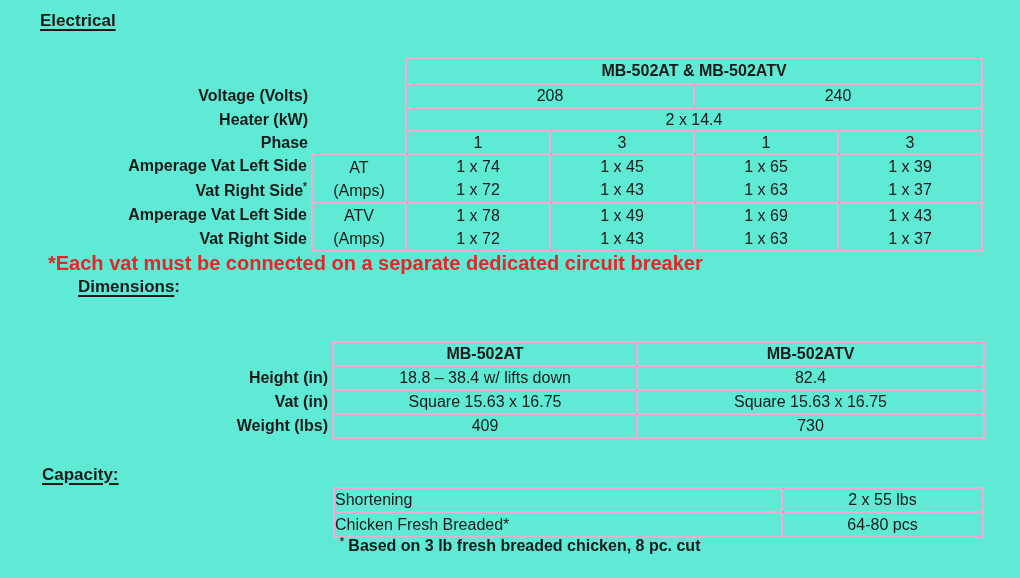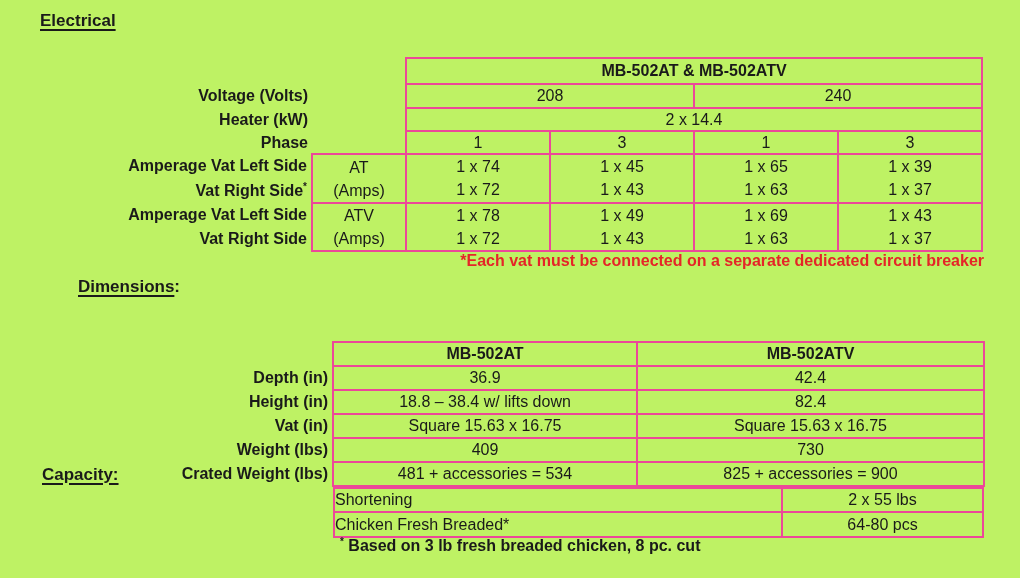--- a/index.html
+++ b/index.html
@@ -6,21 +6,21 @@
   body {
     margin: 0;
     background: #ffffff;
     font-family: "Liberation Sans", sans-serif;
     color: #1a1a1a;
   }
   .page {
     position: relative;
     width: 1020px;
     height: 578px;
-    background: #bef264;
+    background: #5eead4;
     overflow: hidden;
   }
   .heading {
     position: absolute;
     font-weight: bold;
     font-size: 17px;
     white-space: nowrap;
   }
   .heading .u {
     text-decoration: underline;
@@ -33,44 +33,43 @@
     table-layout: fixed;
     font-size: 16px;
   }
   td {
     padding: 0;
     text-align: center;
     vertical-align: middle;
     white-space: nowrap;
     overflow: hidden;
   }
-  .b   { border: 2px solid #ec4899; }
+  .b   { border: 2px solid #f9a8d4; }
   .nob { border: none; }
   .nbb { border-bottom: none; }
   .nbt { border-top: none; }
   .bold { font-weight: bold; }
   .lblR { text-align: right; padding-right: 4px; font-weight: bold; }
   .lblL { text-align: left; padding-left: 0; }
   tr.h26 { height: 26px; }
   tr.h25 { height: 25px; }
   tr.h24 { height: 24px; }
   tr.h23 { height: 23px; }
   sup.star {
     font-size: 10px;
     vertical-align: super;
     line-height: 0;
   }
   .red-note {
     position: absolute;
-    left: 60px;
+    left: 48px;
     width: 924px;
     top: 252px;
-    text-align: right;
     font-weight: bold;
-    font-size: 16px;
+    font-size: 20px;
   }
   .cap-note {
     position: absolute;
     left: 340px;
     top: 537px;
     font-weight: bold;
     font-size: 16px;
     white-space: nowrap;
   }
   .subcell div { line-height: 23px; }
@@ -171,43 +170,33 @@
         <col style="width:304px">
         <col style="width:347px">
     </colgroup>
     <tbody>
         <tr class="h24">
       <td class="nob"></td>
       <td class="b bold">MB-502AT</td>
       <td class="b bold">MB-502ATV</td>
     </tr>
     <tr class="h24">
-      <td class="nob lblR">Depth (in)</td>
-      <td class="b">36.9</td>
-      <td class="b">42.4</td>
-    </tr>
-    <tr class="h24">
       <td class="nob lblR">Height (in)</td>
       <td class="b">18.8 – 38.4 w/ lifts down</td>
       <td class="b">82.4</td>
     </tr>
     <tr class="h24">
       <td class="nob lblR">Vat (in)</td>
       <td class="b">Square 15.63 x 16.75</td>
       <td class="b">Square 15.63 x 16.75</td>
     </tr>
     <tr class="h24">
       <td class="nob lblR">Weight (lbs)</td>
       <td class="b">409</td>
       <td class="b">730</td>
-    </tr>
-    <tr class="h24">
-      <td class="nob lblR">Crated Weight (lbs)</td>
-      <td class="b">481 + accessories = 534</td>
-      <td class="b">825 + accessories = 900</td>
     </tr>
   </tbody>
     </table>
 
   <div class="heading" style="left:42px; top:465px;">
     <span class="u">Capacity:</span>
   </div>
 
   <table style="left:333px; top:487px;">
     <colgroup>

